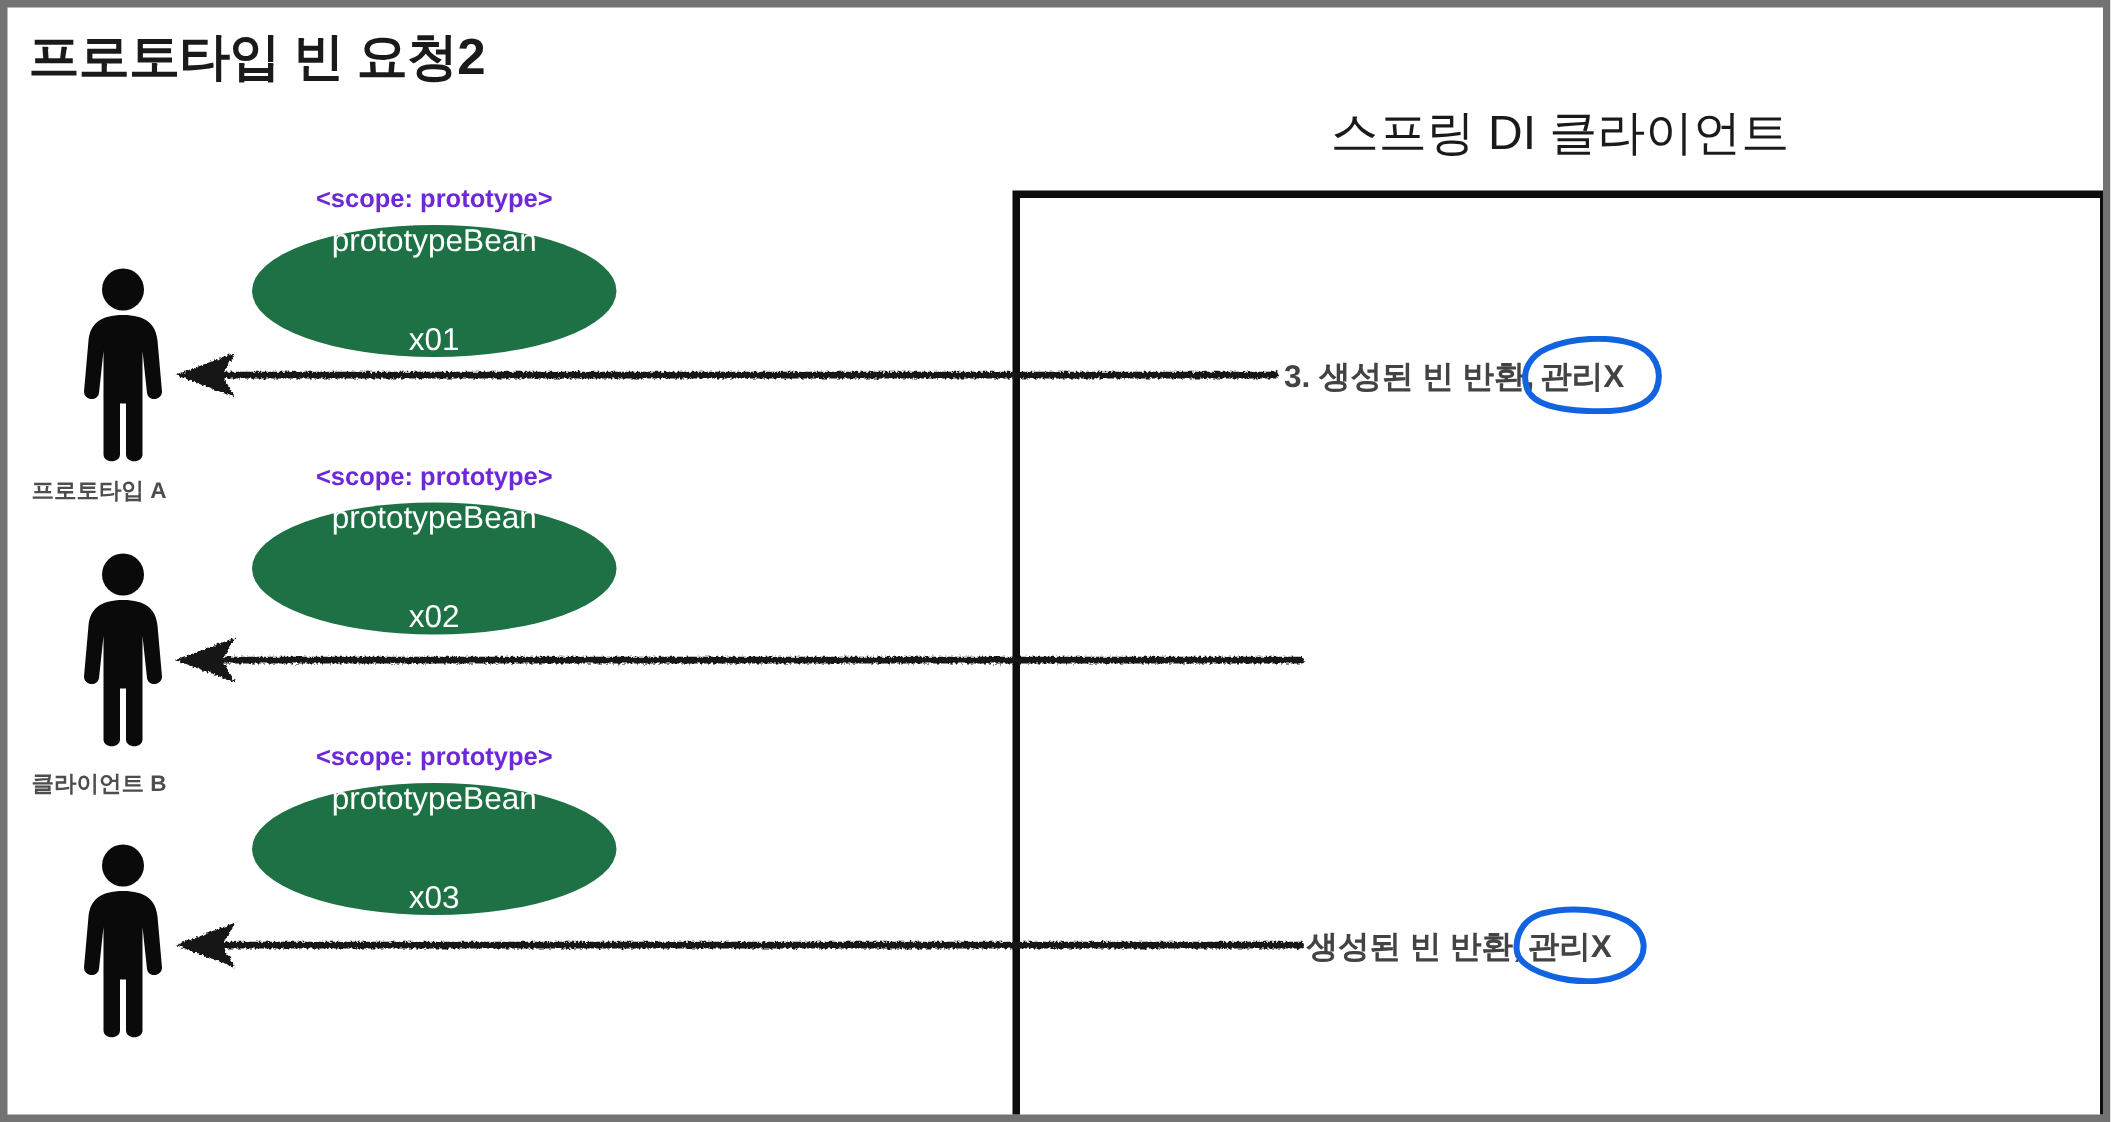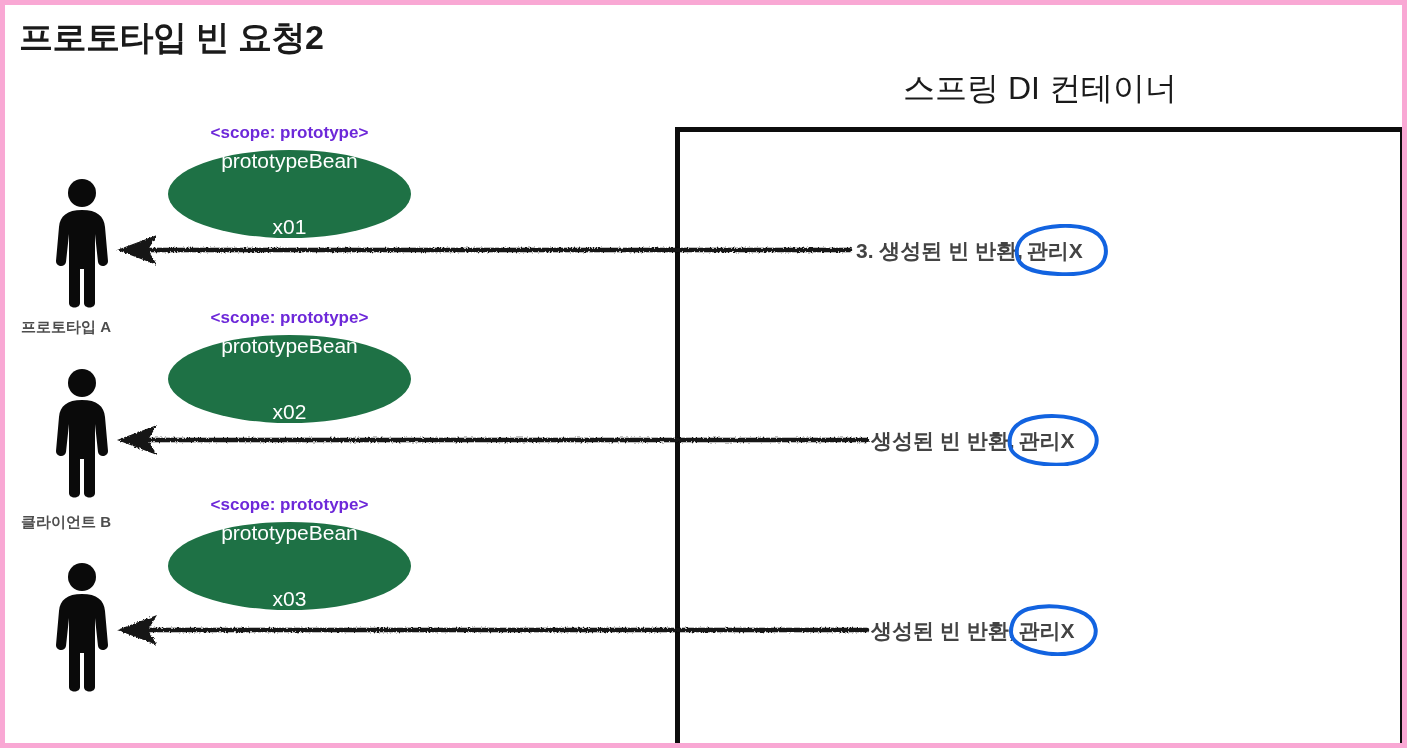--- a/index.html
+++ b/index.html
@@ -8,21 +8,21 @@
     background: #ffffff;
   }
   body {
     font-family: "Liberation Sans", "DejaVu Sans", sans-serif;
   }
   #slide {
     position: relative;
     width: 1407px;
     height: 748px;
     background: #ffffff;
-    border: 5px solid #f9a8d4;
+    border: 5px solid #737373;
     box-sizing: border-box;
     overflow: hidden;
   }
 
   
   .slide-title {
     position: absolute;
     left: 14px;
     top: 10px;
     font-size: 34px;
@@ -137,21 +137,21 @@
     pointer-events: none;
   }
 </style>
 </head>
 <body>
 
 <div id="slide">
 
   <div class="slide-title">프로토타입 빈 요청2</div>
 
-  <div class="container-heading">스프링 DI 컨테이너</div>
+  <div class="container-heading">스프링 DI 클라이언트</div>
 
   <div class="di-box"></div>
 
   <div class="person" style="left:45px; top:172px;">
     <svg viewBox="0 0 64 132" xmlns="http://www.w3.org/2000/svg">
       <circle cx="32" cy="16" r="14" fill="#0a0a0a"></circle>
       <path d="M32 33 C17 33 10 39 9 50 L6 84 C6 90 15 91 16 85 L19 57 L19 126 C19 132 30 132 30 126 L30 92 L34 92 L34 126 C34 132 45 132 45 126 L45 57 L48 85 C49 91 58 90 58 84 L55 50 C54 39 47 33 32 33 Z" fill="#0a0a0a"></path>
     </svg>
   </div>
   <div class="person-label" style="left:16px; top:313px;">프로토타입 A</div>
@@ -219,25 +219,20 @@
       <path d="M112 625 L152 610 L143 625 L152 640 Z" fill="#141414"></path>
     </g>
   </svg>
 
   <div class="arrow-label" style="left:851px; top:232px;">
     <span>3. 생성된 빈 반환,</span><span class="annot-wrap"><span>관리X</span><svg class="annot-circle" viewBox="0 0 96 52" xmlns="http://www.w3.org/2000/svg">
       <path d="M18 8 C34 1 58 0 74 5 C90 10 95 24 90 36 C84 49 63 51 44 50 C25 49 8 46 4 35 C0 23 6 13 18 8 Z" fill="none" stroke="#1263E0" stroke-width="4" stroke-linecap="round" stroke-linejoin="round"></path>
     </svg></span>
   </div>
 
-  <div class="arrow-label" style="left:866px; top:422px;">
-    <span>생성된 빈 반환,</span><span class="annot-wrap"><span>관리X</span><svg class="annot-circle" viewBox="0 0 96 52" xmlns="http://www.w3.org/2000/svg">
-      <path d="M20 6 C38 0 62 1 78 8 C92 15 94 29 86 39 C77 50 56 52 38 50 C21 48 6 43 4 32 C2 19 9 10 20 6 Z" fill="none" stroke="#1263E0" stroke-width="4" stroke-linecap="round" stroke-linejoin="round"></path>
-    </svg></span>
-  </div>
 
   <div class="arrow-label" style="left:866px; top:612px;">
     <span>생성된 빈 반환,</span><span class="annot-wrap"><span>관리X</span><svg class="annot-circle" viewBox="0 0 96 52" xmlns="http://www.w3.org/2000/svg">
       <path d="M22 5 C40 0 64 2 79 10 C92 18 93 32 83 41 C72 51 50 52 33 48 C17 44 5 38 5 28 C5 16 12 8 22 5 Z" fill="none" stroke="#1263E0" stroke-width="4" stroke-linecap="round" stroke-linejoin="round"></path>
     </svg></span>
   </div>
 
 </div>
 
 </body></html>

